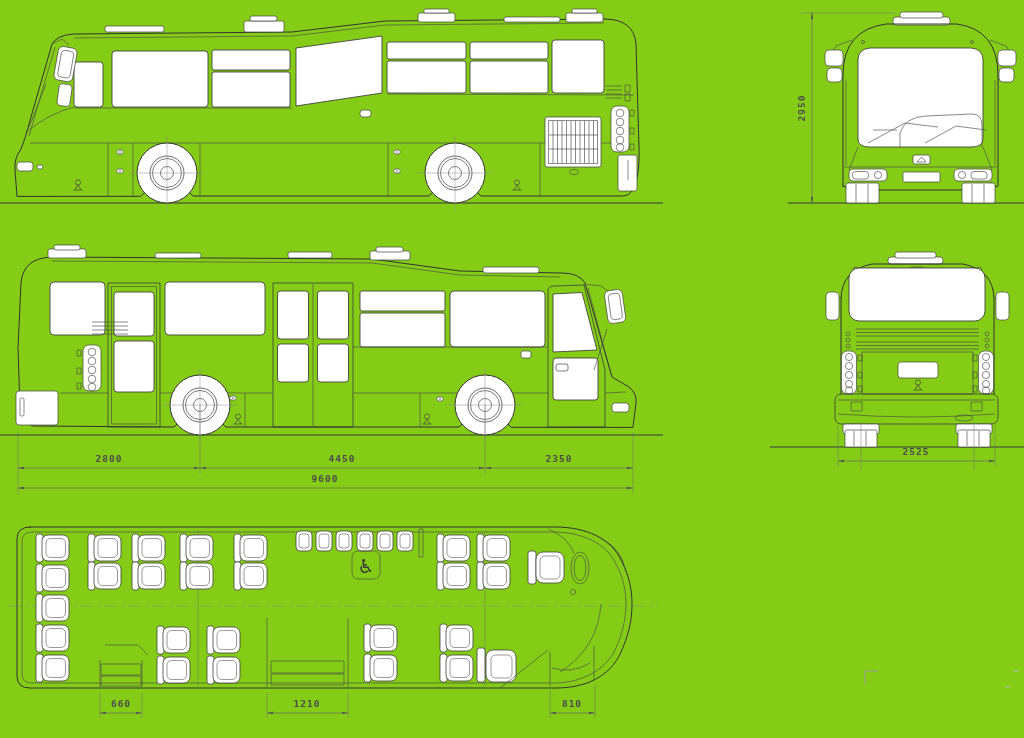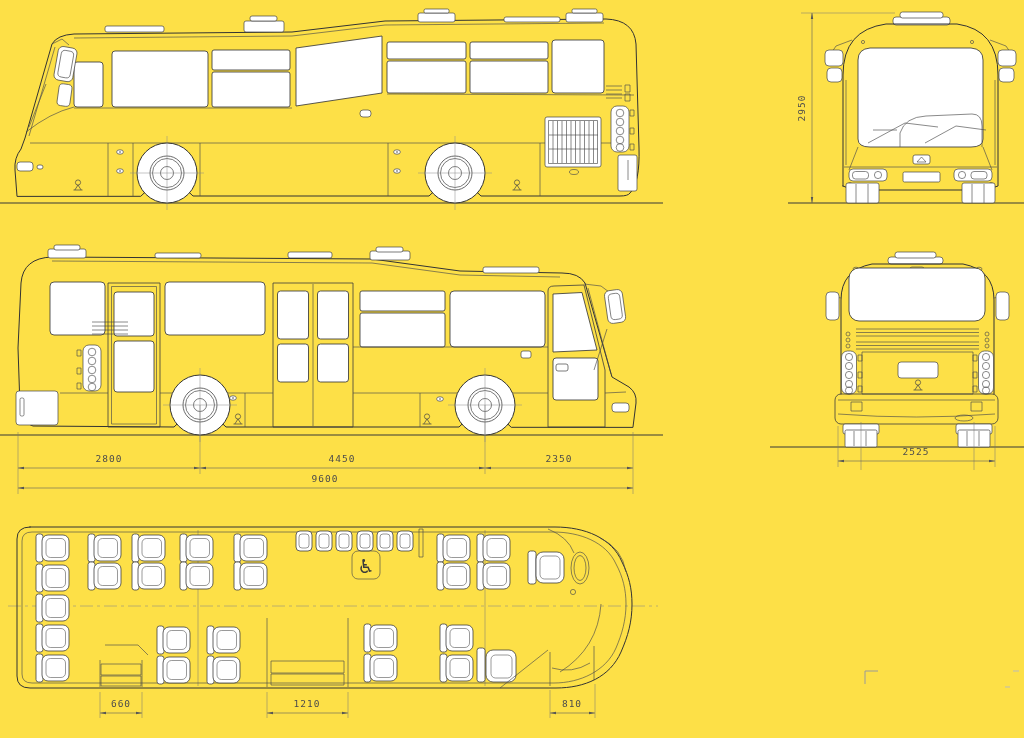--- a/index.html
+++ b/index.html
@@ -1,17 +1,17 @@
 <!DOCTYPE html>
 <html><head>
 <meta charset="utf-8">
 <style>
   html,body{margin:0;padding:0;background:#fff;}
-  .canvas{position:relative;width:1024px;height:738px;background:#fde047;overflow:hidden;
-          font-family:"DejaVu Sans","Liberation Sans",sans-serif;}
+  .canvas{position:relative;width:1024px;height:738px;background:#84cc16;overflow:hidden;
+          font-family:"DejaVu Sans","Liberation Sans",sans-serif;font-weight:bold;}
   svg{position:absolute;left:0;top:0;}
   .o   {fill:none;stroke:#333;stroke-width:1;stroke-linejoin:round;stroke-linecap:round;}
   .o2  {fill:none;stroke:#3c3c3c;stroke-width:.8;stroke-linejoin:round;}
   .d   {fill:none;stroke:#4a4a4a;stroke-width:.65;stroke-linejoin:round;}
   .df  {fill:#fff;stroke:#444;stroke-width:.7;}
   .w   {fill:#fff;stroke:#3a3a3a;stroke-width:.85;}
   .g   {stroke:#383838;stroke-width:1.1;}
   .dim {stroke:#5f5f5f;stroke-width:.6;fill:none;}
   .ext {stroke:#757575;stroke-width:.5;fill:none;}
   .cl  {stroke:#8a8a8a;stroke-width:.55;fill:none;stroke-dasharray:13 4 3 4;}

